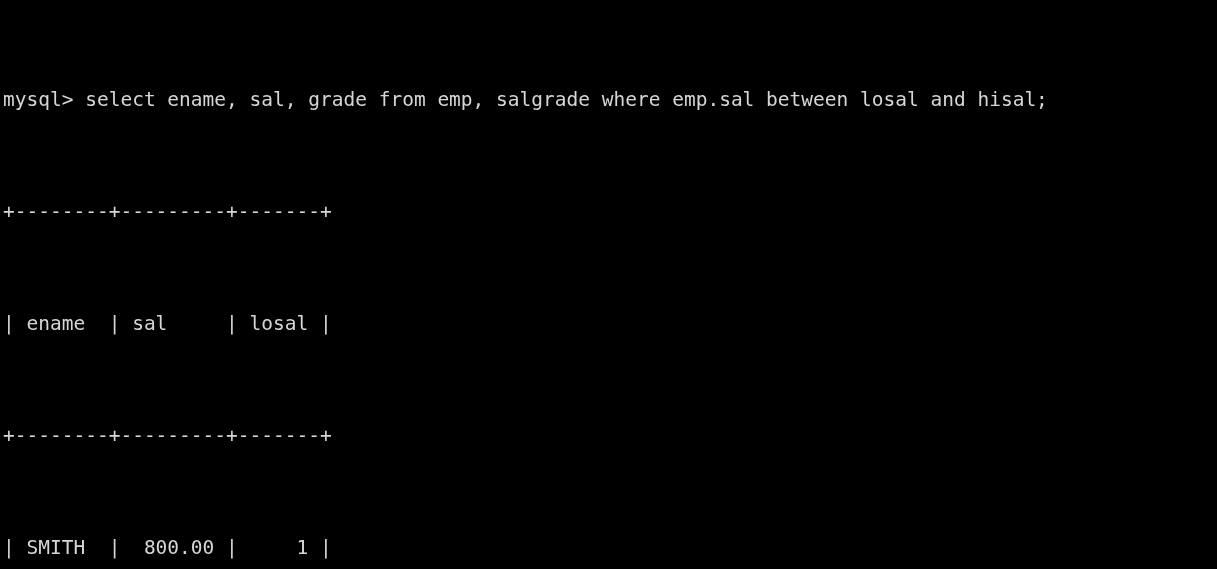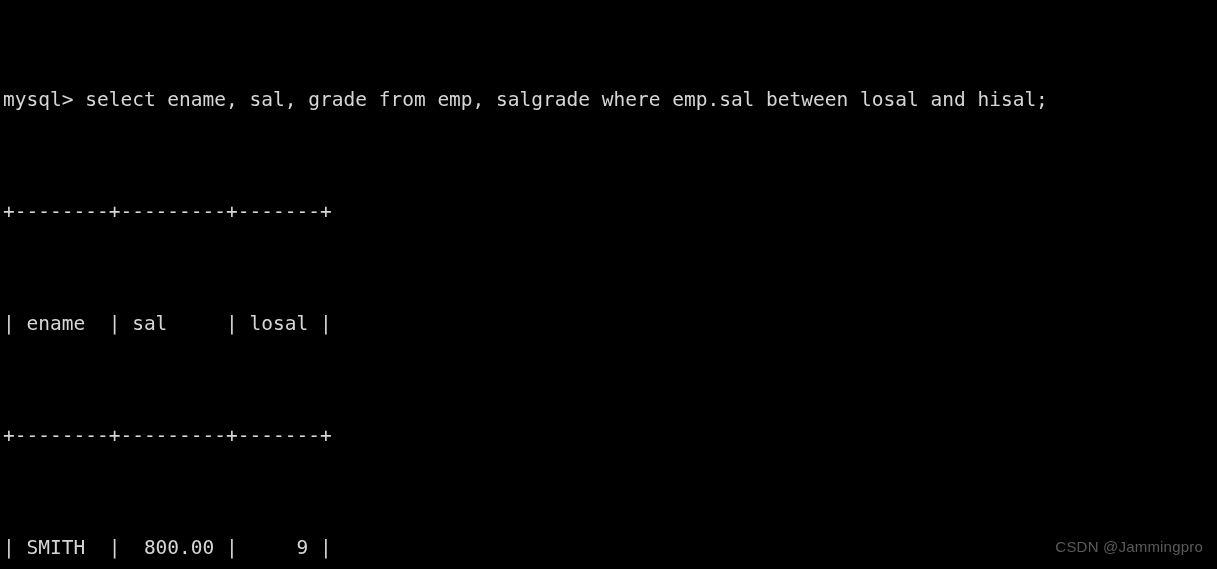--- a/index.html
+++ b/index.html
@@ -53,35 +53,34 @@
   <div id="term-inner">
 
     <div class="line prompt-line">mysql&gt; select ename, sal, grade from emp, salgrade where emp.sal between losal and hisal;</div>
 
     <div class="line rule-line">+--------+---------+-------+</div>
 
     <div class="line header-line">| ename  | sal     | losal |</div>
 
     <div class="line rule-line">+--------+---------+-------+</div>
 
-    <div class="line data-line">| SMITH  |  800.00 |     9 |</div>
+    <div class="line data-line">| SMITH  |  800.00 |     1 |</div>
     
     
     
     
     
     
     
     
     
     
     
     
     
 
     
 
     
 
   </div>
 
-  <div id="watermark">CSDN @Jammingpro</div>
 </div>
 
 </body></html>

